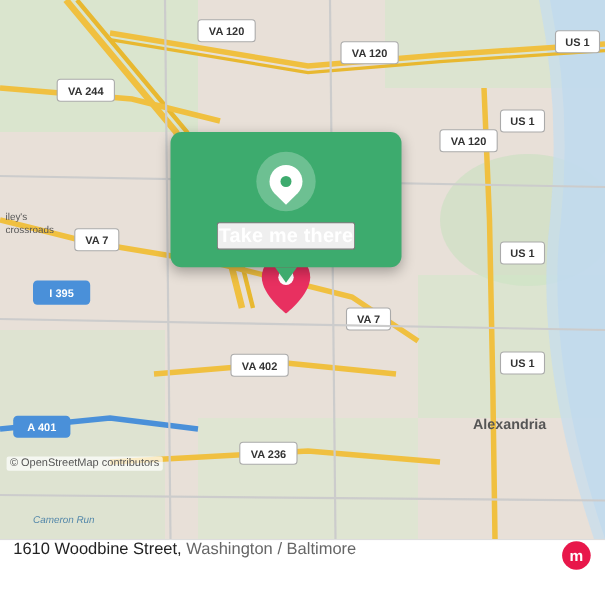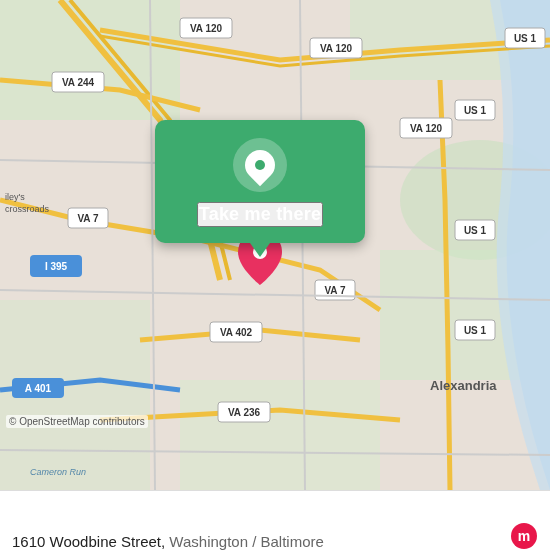--- a/index.html
+++ b/index.html
@@ -95,21 +95,21 @@
       cursor: pointer;
       letter-spacing: 0.2px;
     }
 
     
     #bottom-bar {
       width: 550px;
       height: 60px;
       background-color: white;
       display: flex;
-      align-items: flex-end;
+      align-items: flex-start;
       padding: 0 12px;
       border-top: 1px solid #ddd;
       gap: 10px;
     }
 
     #moovit-logo {
       display: flex;
       align-items: center;
       gap: 4px;
       margin-left: auto;

